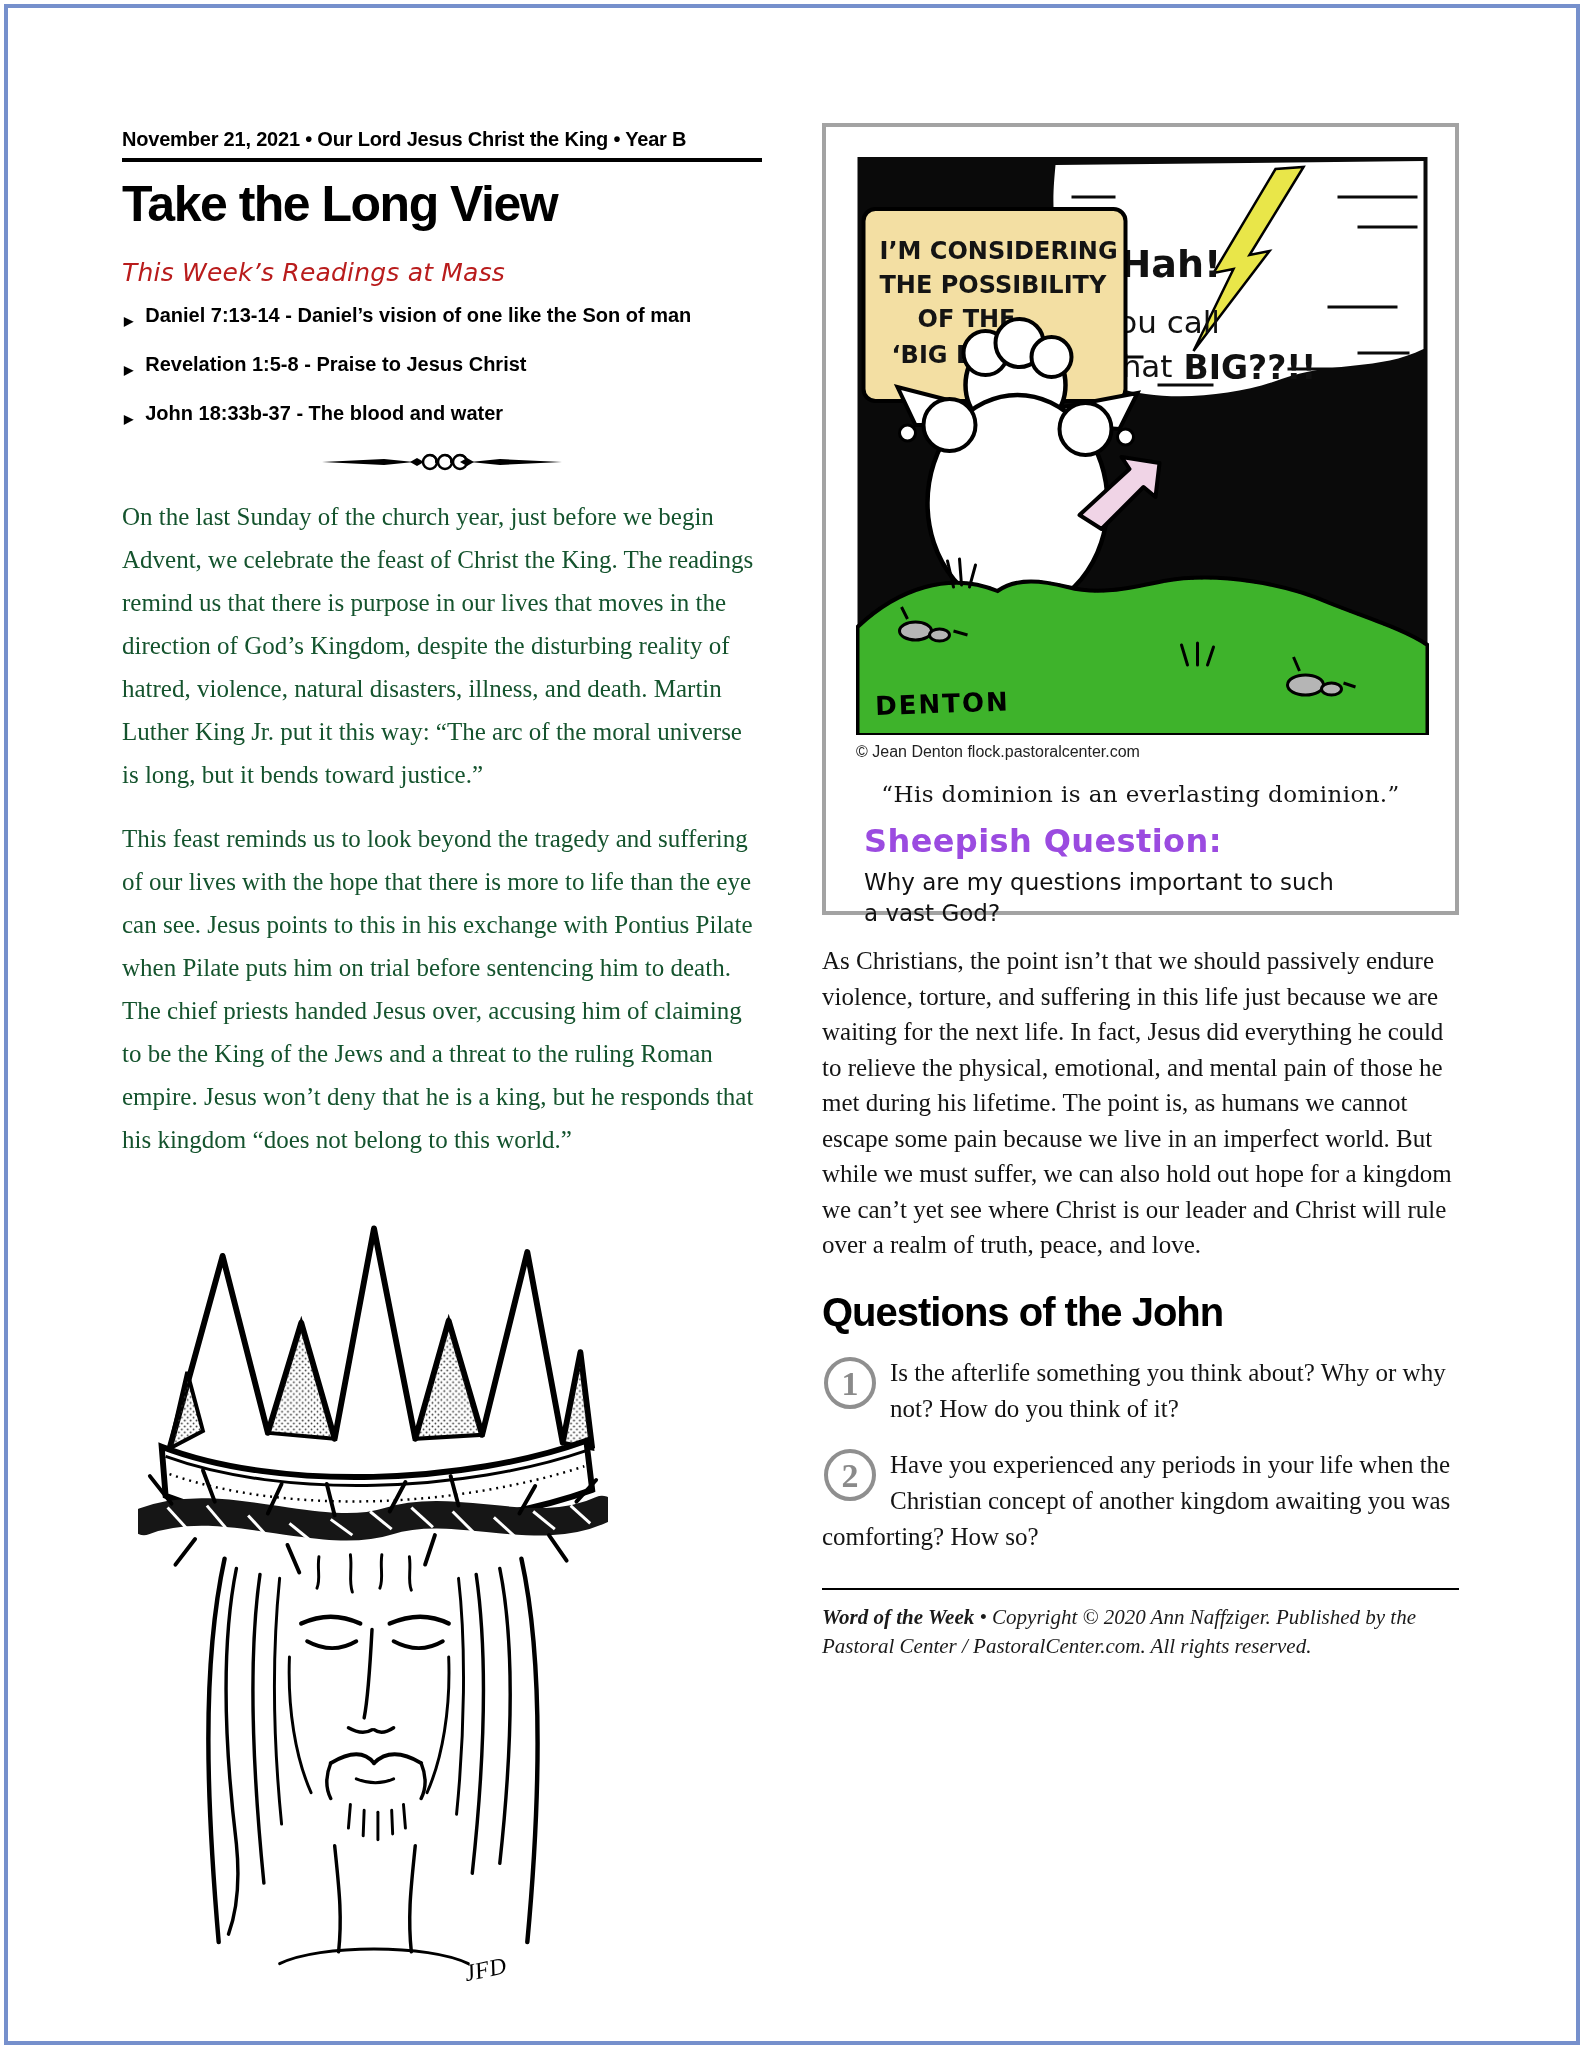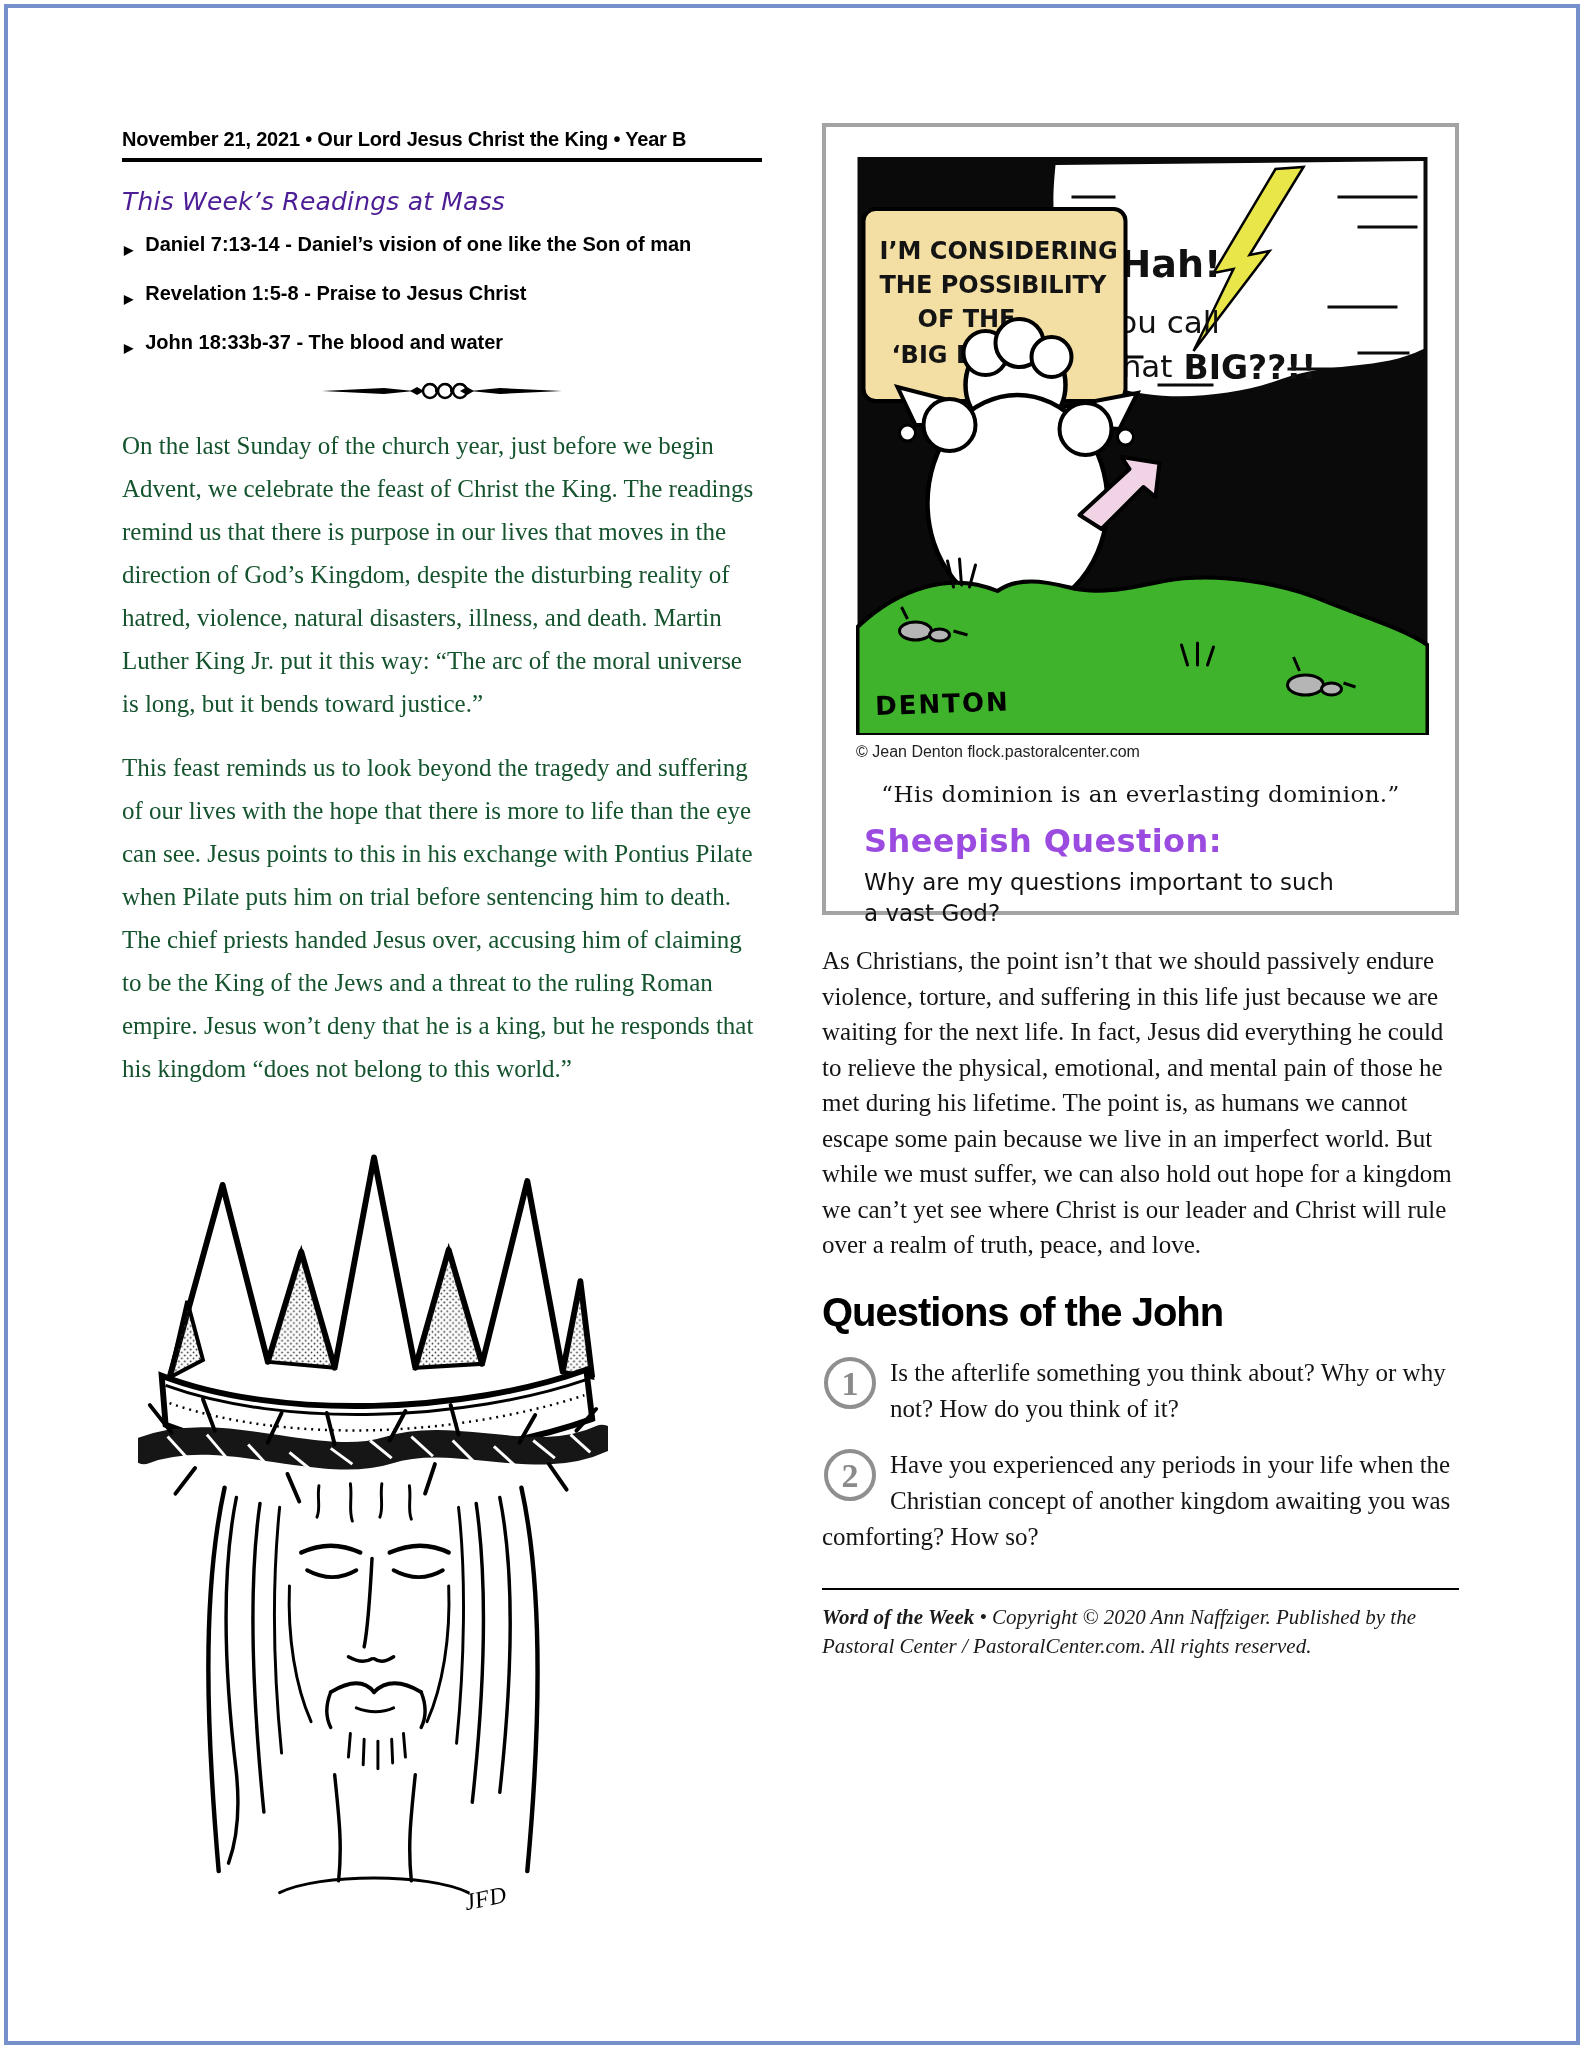--- a/index.html
+++ b/index.html
@@ -17,21 +17,21 @@
   .kicker {
     font-family:"Liberation Sans", sans-serif; font-weight:bold; font-size:20px;
     letter-spacing:-0.2px; color:#000; padding-bottom:7px; border-bottom:4px solid #000;
   }
   .title {
     margin-top:13px; font-family:"Liberation Sans", sans-serif; font-weight:bold;
     font-size:50px; letter-spacing:-1.5px; color:#000;
   }
   .readings-heading {
     margin-top:25px; font-family:"DejaVu Sans", sans-serif; font-style:italic;
-    font-size:25px; color:#4c1d95; letter-spacing:0.2px;
+    font-size:25px; color:#b91c1c; letter-spacing:0.2px;
   }
   .readings-list { margin-top:15px; list-style:none; }
   .reading-item {
     display:flex; align-items:flex-start; margin-bottom:16px;
     font-family:"Liberation Sans", sans-serif; font-weight:bold; font-size:20px;
     line-height:27px; color:#000;
   }
   .reading-marker { font-size:12px; margin:6px 12px 0 2px; }
   .divider-wrap { margin-top:8px; text-align:center; }
   .body-par { margin-top:16px; font-size:25px; line-height:43px; color:#14532d; }
@@ -78,20 +78,21 @@
   .footer-series { font-weight:bold;font-style:italic; }
 </style>
 </head>
 <body>
 
 <div class="page">
   <div class="frame"></div>
 
   <div class="col-left">
     <div class="kicker">November 21, 2021 • Our Lord Jesus Christ the King • Year B</div>
+    <h1 class="title">Take the Long View</h1>
     <div class="readings-heading">This Week’s Readings at Mass</div>
 
     <ul class="readings-list">
       <li class="reading-item">
         <span class="reading-marker">▶</span>
         <span>Daniel 7:13-14 - Daniel’s vision of one like the Son of man</span>
       </li>
       <li class="reading-item">
         <span class="reading-marker">▶</span>
         <span>Revelation 1:5-8 - Praise to Jesus Christ</span>

